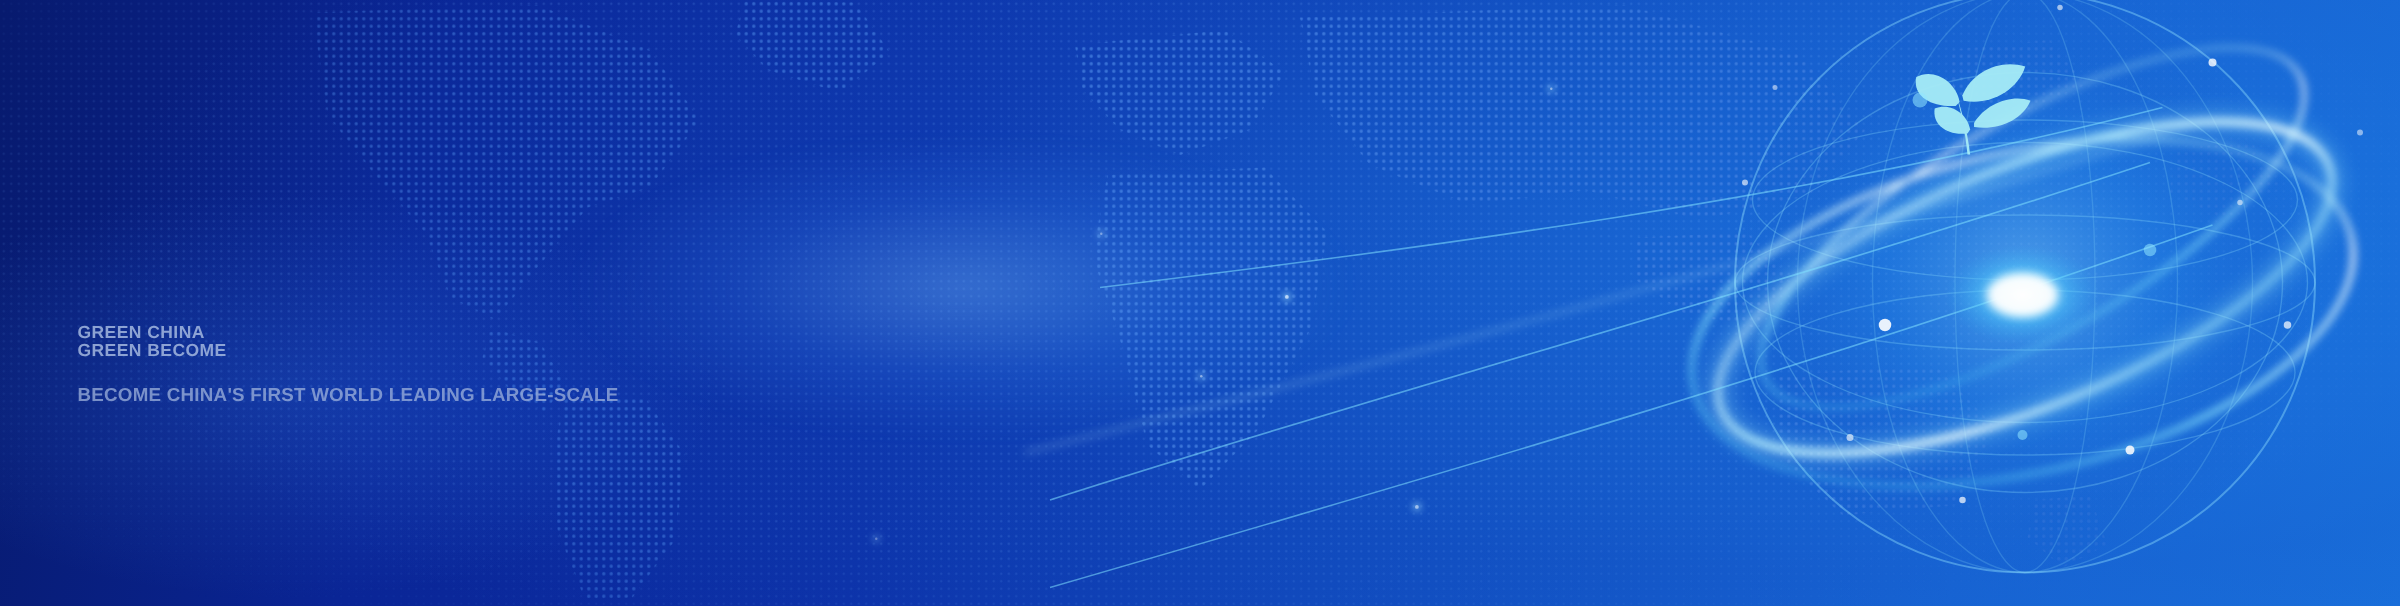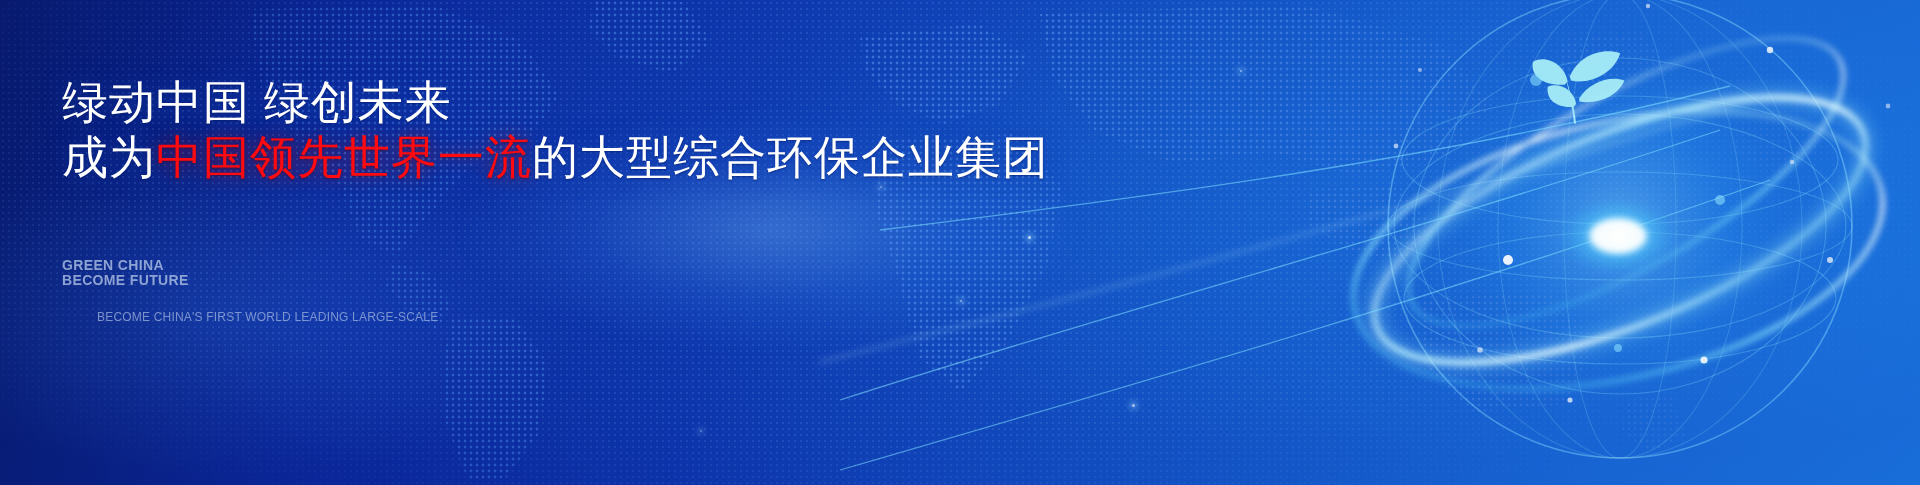--- a/index.html
+++ b/index.html
@@ -89,25 +89,24 @@
     font-size:14px;
     font-weight:700;
     line-height:14.5px;
     letter-spacing:.35px;
   }
   .subtext{
     position:absolute;
     left:0; top:310px;
     color:#a3b7df;
     opacity:.72;
-    font-size:12px;
-    font-weight:400;
+    font-size:15px;
+    font-weight:700;
     line-height:14.5px;
     letter-spacing:.2px;
-    margin-left:35px;
   }
   .tagline span, .subtext span{ display:block; }
 
   
   .sparks{ position:absolute; inset:0; pointer-events:none; }
   .sp{
     position:absolute;
     border-radius:50%;
     background:#dff2ff;
     box-shadow:0 0 6px 2px rgba(150,215,255,.85);
@@ -274,28 +273,24 @@
     <span class="sp" style="left:1028px; top:236px; width:3px; height:3px; opacity:.8;"></span>
     <span class="sp" style="left:960px;  top:300px; width:2px; height:2px; opacity:.6;"></span>
     <span class="sp" style="left:1132px; top:404px; width:3px; height:3px; opacity:.7;"></span>
     <span class="sp" style="left:880px;  top:186px; width:2px; height:2px; opacity:.5;"></span>
     <span class="sp" style="left:1240px; top:70px;  width:2px; height:2px; opacity:.6;"></span>
     <span class="sp" style="left:700px;  top:430px; width:2px; height:2px; opacity:.4;"></span>
   </div>
 
   <div class="content">
 
-    <div class="headline">
-      <span class="l1">绿动中国 绿创未来</span>
-      <span class="l2"><span>成为</span><span class="hl-red">中国领先世界一流</span><span>的大型综合环保企业集团</span></span>
-    </div>
 
     <div class="tagline">
       <span>GREEN CHINA</span>
-      <span>BECOME FUTURE</span>
+      <span>GREEN BECOME</span>
     </div>
 
     <div class="subtext">
       <span>BECOME CHINA'S FIRST WORLD LEADING LARGE-SCALE</span>
     </div>
 
   </div>
 </div>
 
 </body></html>

